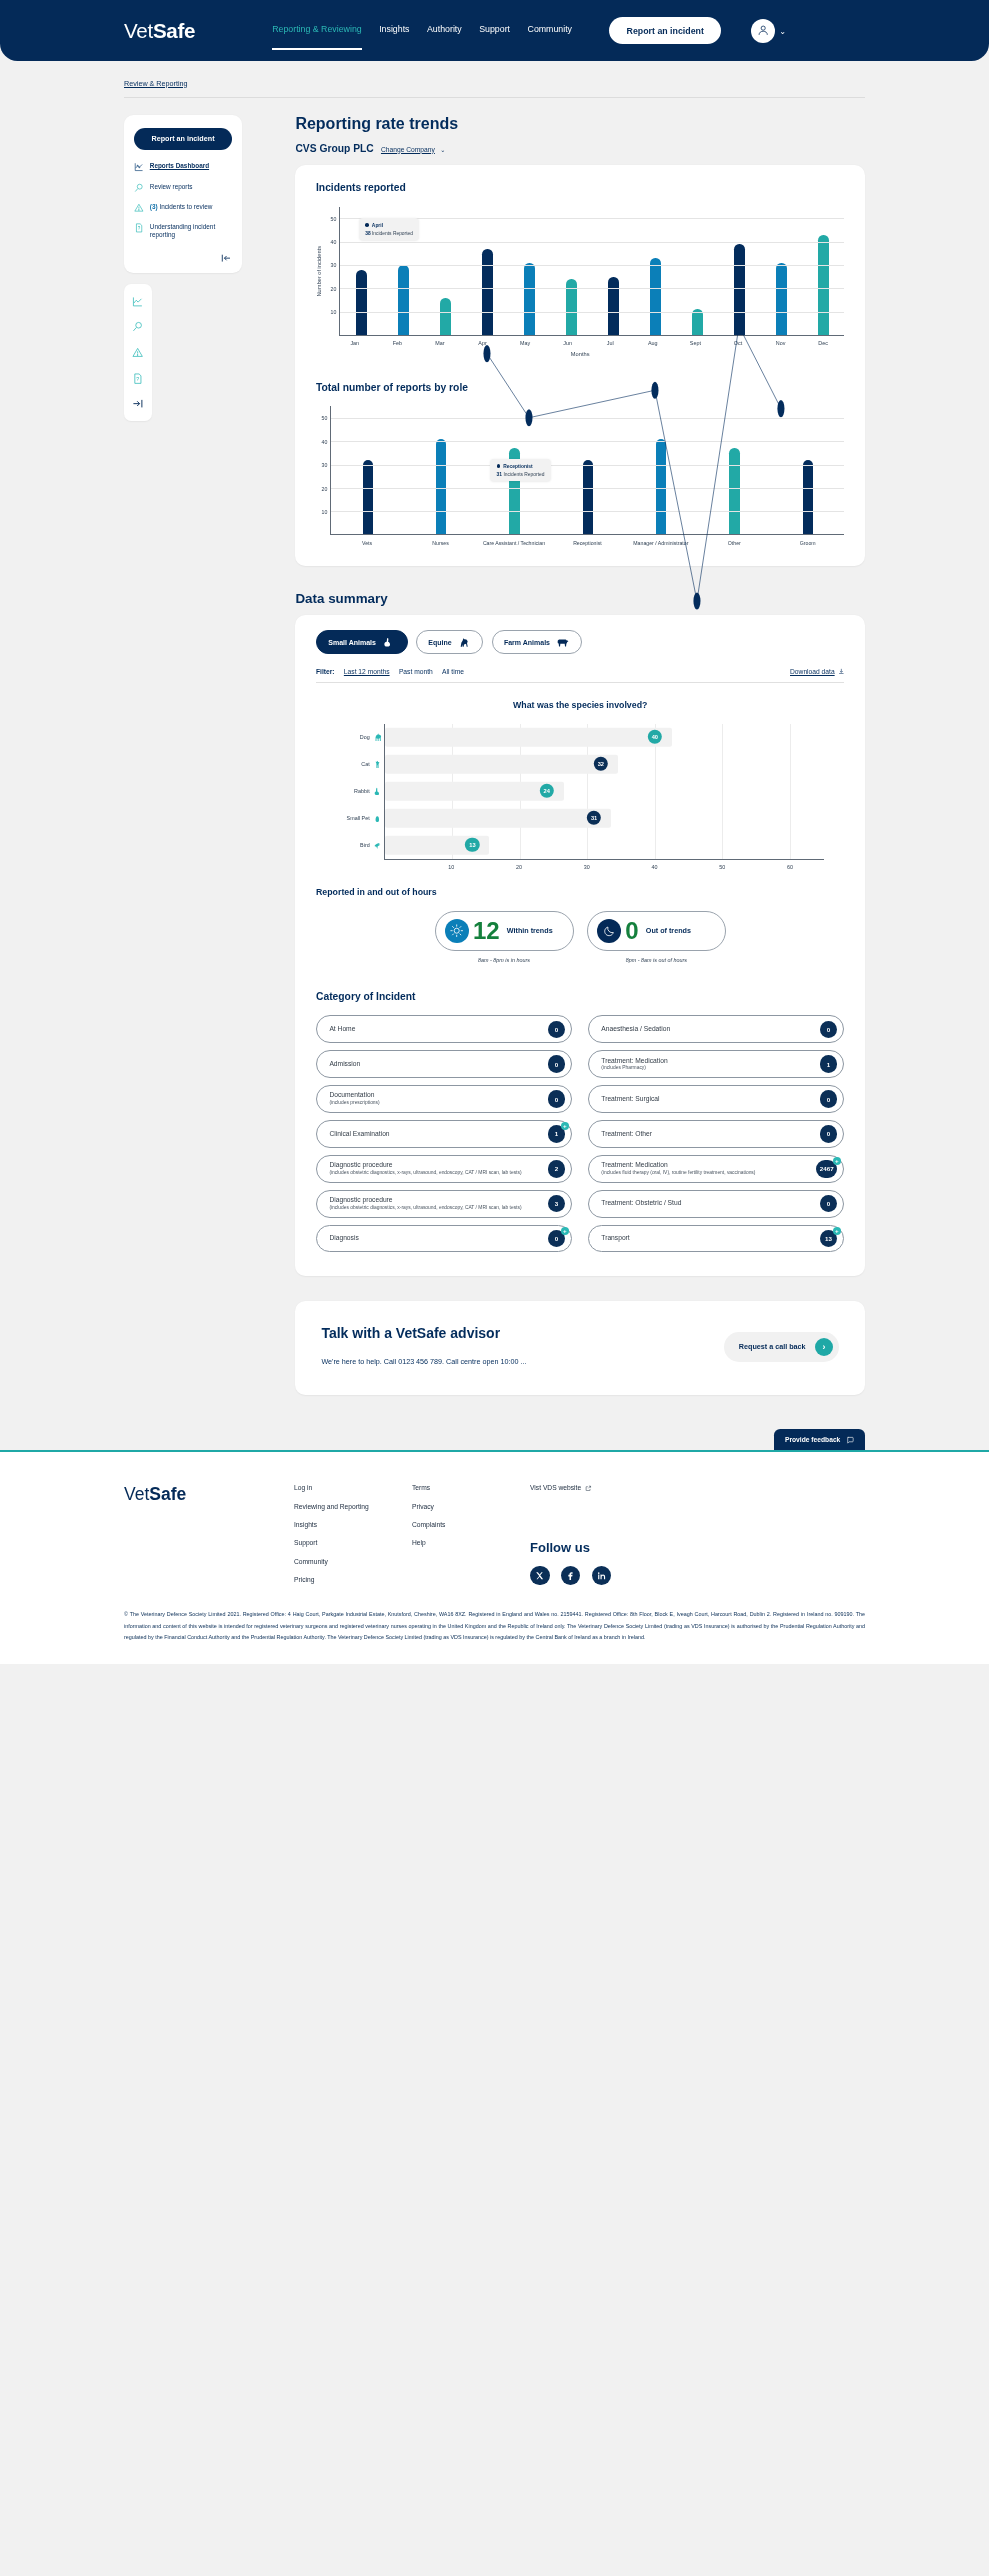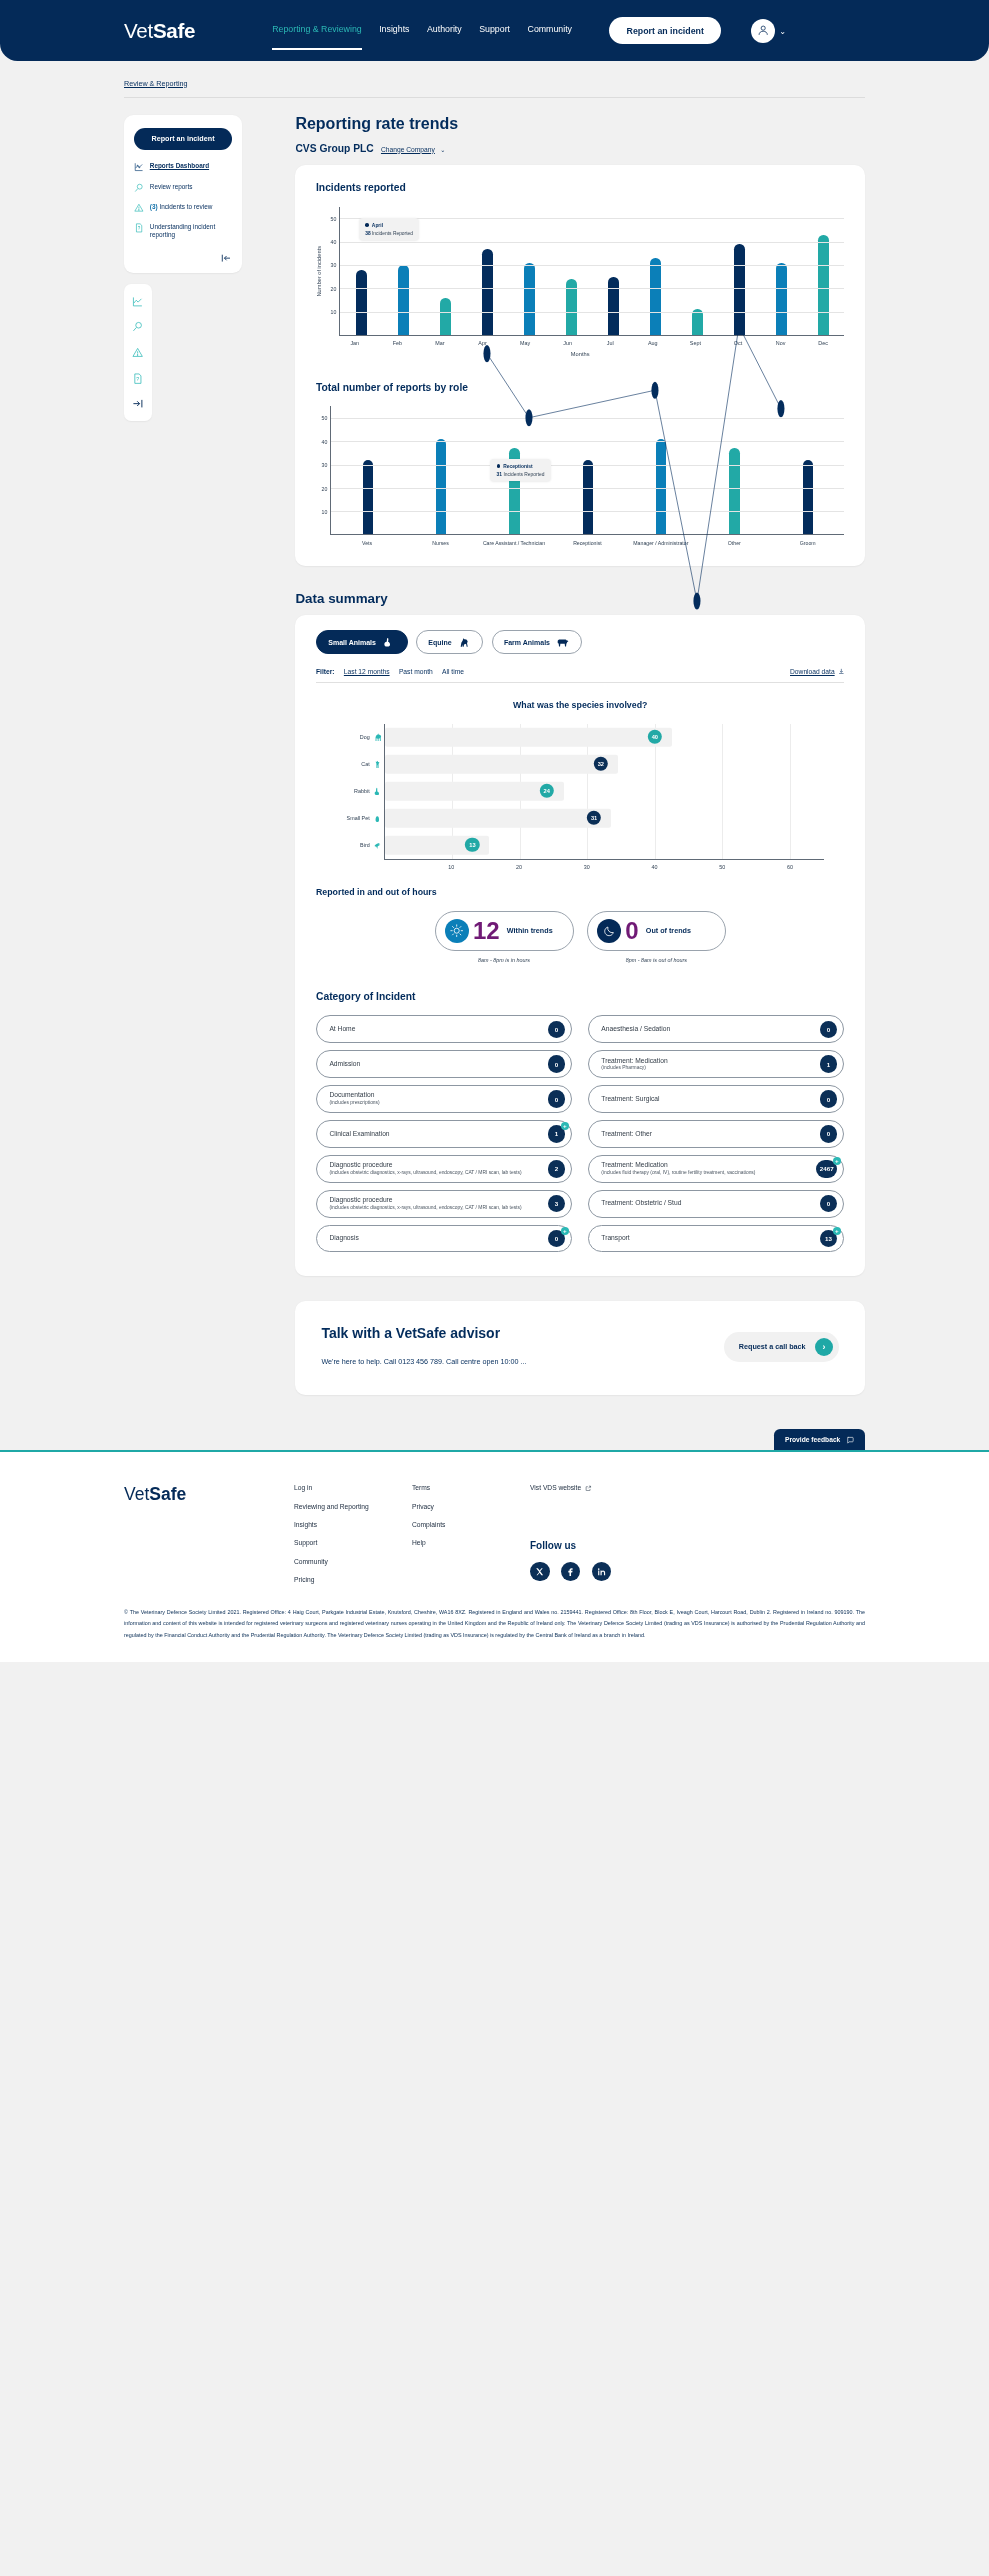--- a/index.html
+++ b/index.html
@@ -249,21 +249,21 @@
   .hours-row { display: flex; gap: 13.4px; justify-content: center; }
   .hours-col { width: 139px; }
   .hours-pill {
     border: 0.7px solid #9aa3ad;
     border-radius: 31px;
     height: 40px;
     display: flex; align-items: center; gap: 4.1px;
     padding: 0 9.3px;
   }
   .hours-icon { width: 24px; height: 24px; border-radius: 50%; display: flex; align-items: center; justify-content: center; flex-shrink: 0; }
-  .hours-num { font-size: 24px; font-weight: 700; color: #701a75; line-height: 1; }
+  .hours-num { font-size: 24px; font-weight: 700; color: #15803d; line-height: 1; }
   .hours-text { font-size: 7.2px; font-weight: 700; color: #042a58; margin-left: 3.1px; }
   .hours-note { font-size: 5.4px; font-style: italic; color: #2e3f52; text-align: center; margin-top: 6.2px; }
 
   
   .cat-title { font-size: 10.3px; font-weight: 700; margin-bottom: 13.4px; }
   .cat-grid { display: grid; grid-template-columns: 1fr 1fr; gap: 7.2px 15.5px; }
   .cat-pill {
     border: 0.6px solid #8d97a2;
     border-radius: 17.5px;
     min-height: 27px;
@@ -330,21 +330,21 @@
     border-top: 2.6px solid #1fa8a6;
     background: #fff;
     padding: 32px 124px 20.6px;
   }
   .footer-cols { display: flex; }
   .footer-brand { width: 170px; font-size: 17.5px; color: #042a58; }
   .footer-brand b { font-weight: 700; }
   .footer-col { width: 118px; display: flex; flex-direction: column; gap: 11.3px; }
   .footer-link { font-size: 6.7px; color: #1b2a3d; text-decoration: none; cursor: pointer; }
   .footer-ext { display: flex; align-items: center; gap: 4.1px; font-size: 6.7px; color: #1b2a3d; cursor: pointer; }
-  .follow-h { font-size: 10px; font-weight: 700; margin: 49px 0 10.3px; }
+  .follow-h { font-size: 13px; font-weight: 700; margin: 49px 0 10.3px; }
   .socials { display: flex; gap: 11.3px; }
   .social {
     width: 19.6px; height: 19.6px; border-radius: 50%;
     background: #0b2f57; color: #fff;
     display: flex; align-items: center; justify-content: center;
     cursor: pointer;
   }
   .social svg { width: 9.3px; height: 9.3px; fill: #fff; }
   .legal {
     margin-top: 24px;

